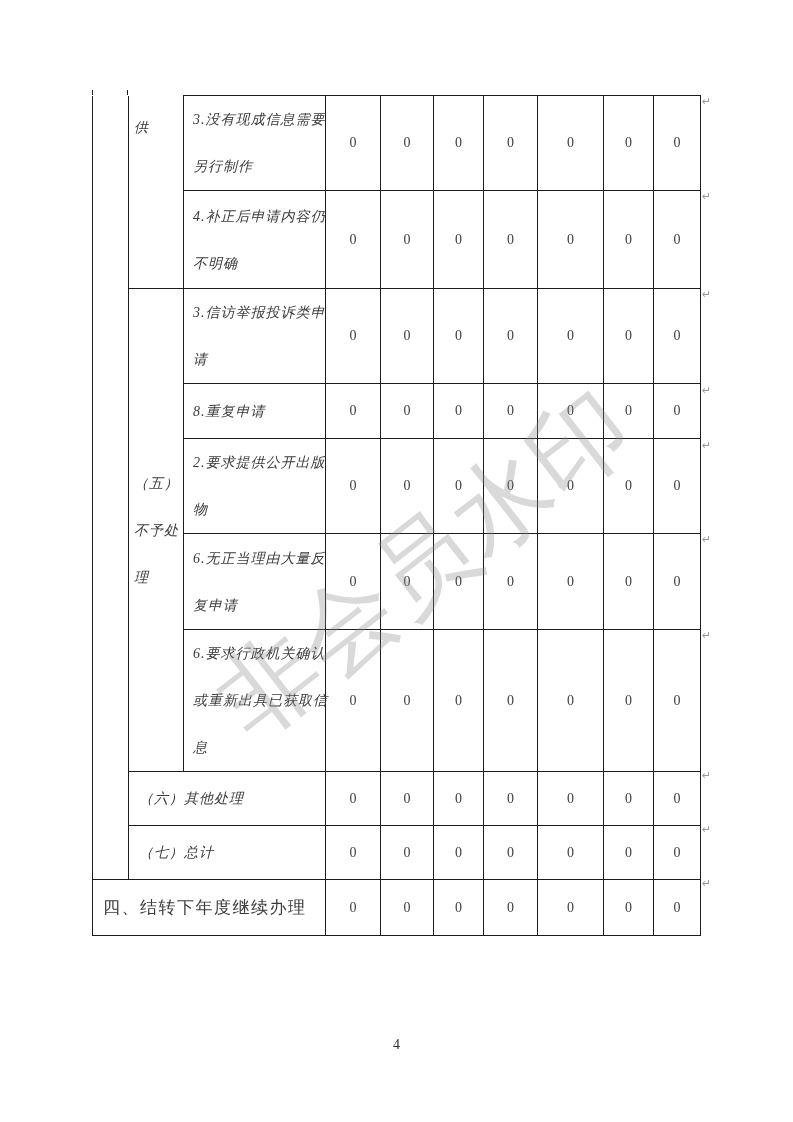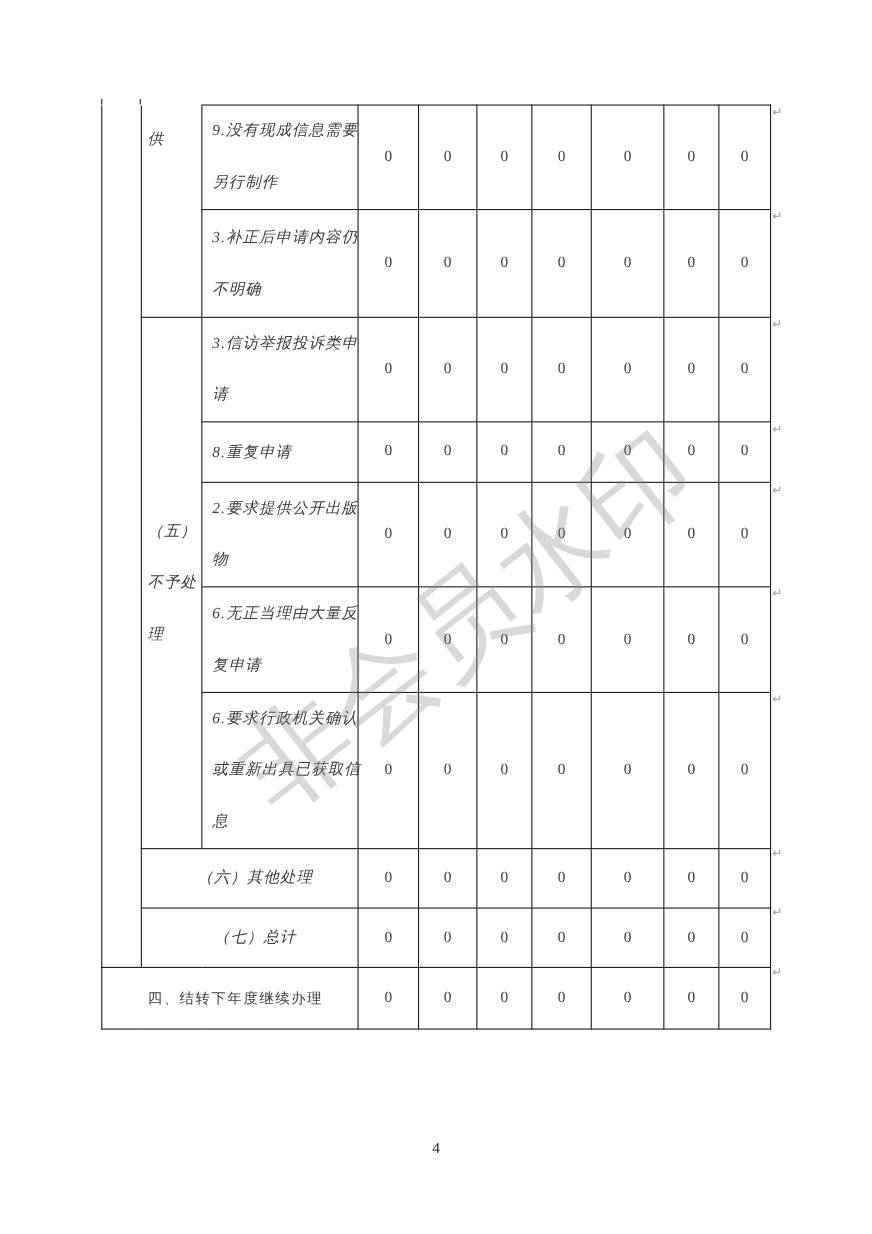--- a/index.html
+++ b/index.html
@@ -20,29 +20,29 @@
   td{
     border:1px solid #1c1c1c;
     padding:0;margin:0;
     vertical-align:middle;
     overflow:visible;
   }
   td.no-top{border-top:none;}
   td.cB{padding-left:5px;padding-right:2px;}
   td.cB.top-align{vertical-align:top;padding-top:8px;}
   td.cC{padding-left:9px;padding-right:2px;}
-  td.merged-label{padding-left:10px;text-align:center;}
+  td.merged-label{padding-left:10px;}
   .ln{
     line-height:47px;
     white-space:nowrap;
     font-size:14px;
     letter-spacing:1px;
   }
   .kai .ln{font-style:italic;}          
-  .song .ln{font-style:normal;letter-spacing:1.5px;font-size:13px;}
+  .song .ln{font-style:normal;letter-spacing:1.5px;font-size:17px;}
   td.num{
     text-align:center;
     font-size:14px;
     color:#3f3f3f;
     font-style:normal;
   }
   
   .vstub{position:absolute;width:1px;height:5px;background:#1c1c1c;}
   
   .rmark{
@@ -89,35 +89,35 @@
       <col style="width:47px">
     </colgroup>
 
     <tbody>
         <tr style="height:95px">
       <td class="cA no-top" rowspan="9"></td>
       <td class="cB no-top top-align kai" rowspan="2">
         <div class="ln">供</div>
       </td>
       <td class="cC kai">
-        <div class="ln">9.没有现成信息需要</div>
+        <div class="ln">3.没有现成信息需要</div>
         <div class="ln">另行制作</div>
       </td>
       <td class="num">0</td>
       <td class="num">0</td>
       <td class="num">0</td>
       <td class="num">0</td>
       <td class="num">0</td>
       <td class="num">0</td>
       <td class="num">0</td>
     </tr>
 
     <tr style="height:98px">
       <td class="cC kai">
-        <div class="ln">3.补正后申请内容仍</div>
+        <div class="ln">4.补正后申请内容仍</div>
         <div class="ln">不明确</div>
       </td>
       <td class="num">0</td>
       <td class="num">0</td>
       <td class="num">0</td>
       <td class="num">0</td>
       <td class="num">0</td>
       <td class="num">0</td>
       <td class="num">0</td>
     </tr>

